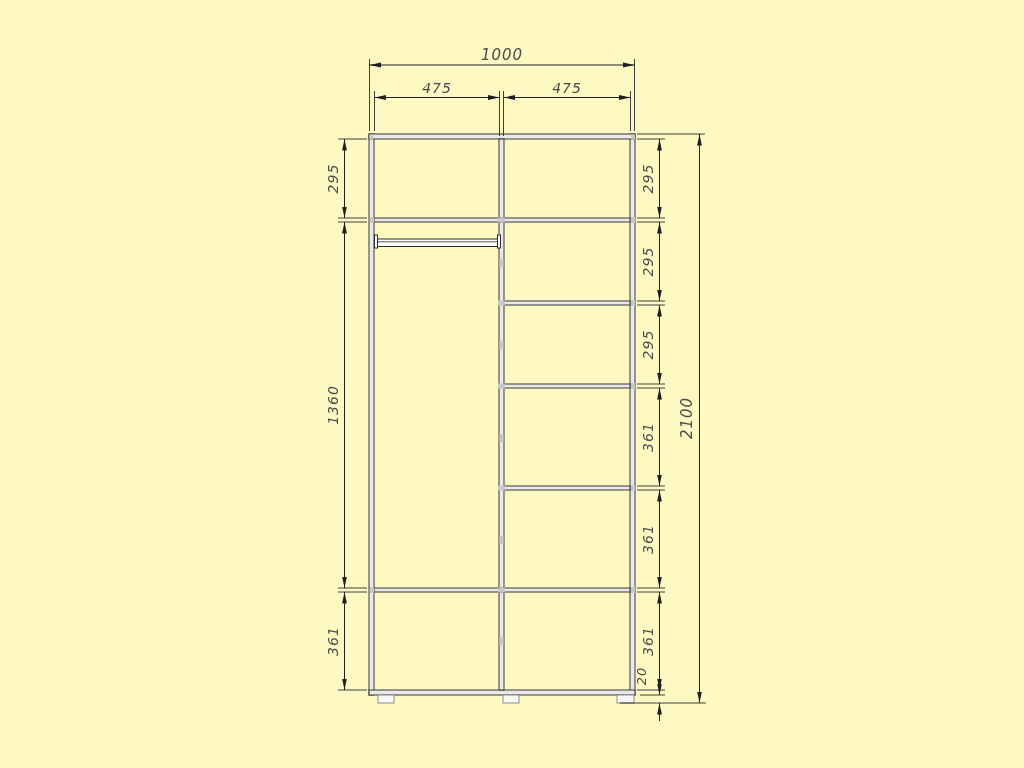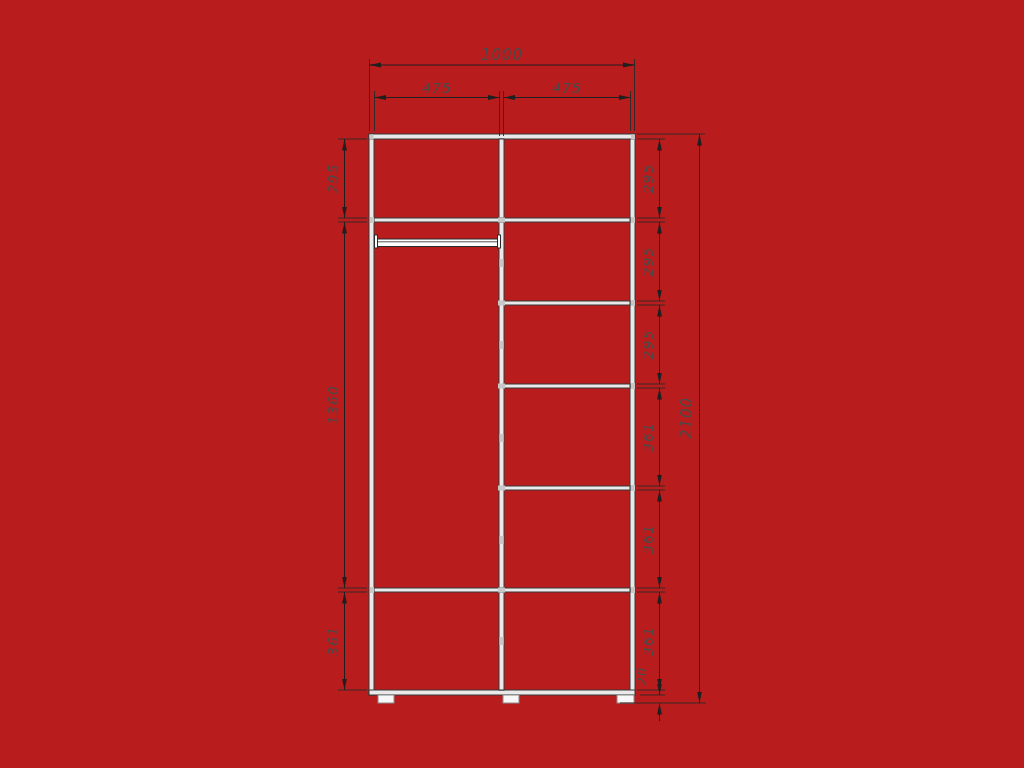--- a/index.html
+++ b/index.html
@@ -1,16 +1,16 @@
 <!DOCTYPE html>
 <html><head>
 <meta charset="utf-8">
 <style>
   html,body{margin:0;padding:0;background:#ffffff;}
-  .page{position:relative;width:1024px;height:768px;background:#b91c1c;overflow:hidden;}
+  .page{position:relative;width:1024px;height:768px;background:#fef9c3;overflow:hidden;}
   svg{display:block;}
   .panel{fill:#e9e9e9;stroke:#383838;stroke-width:1;}
   .joint{fill:#c7c7c7;stroke:none;}
   .foot{fill:#f7f7f7;stroke:#8c8c8c;stroke-width:1;}
   .rail{fill:#ffffff;stroke:#2a2a2a;stroke-width:1;}
   .railline{stroke:#2a2a2a;stroke-width:0.8;}
   .dimline{stroke:#1f1f1f;stroke-width:1;fill:none;}
   .extline{stroke:#2a2a2a;stroke-width:0.9;}
   .dim-text{font-family:"DejaVu Sans",sans-serif;font-style:italic;font-size:14px;fill:#4a4a4a;letter-spacing:1px;}
   .vlab{dominant-baseline:central;}

